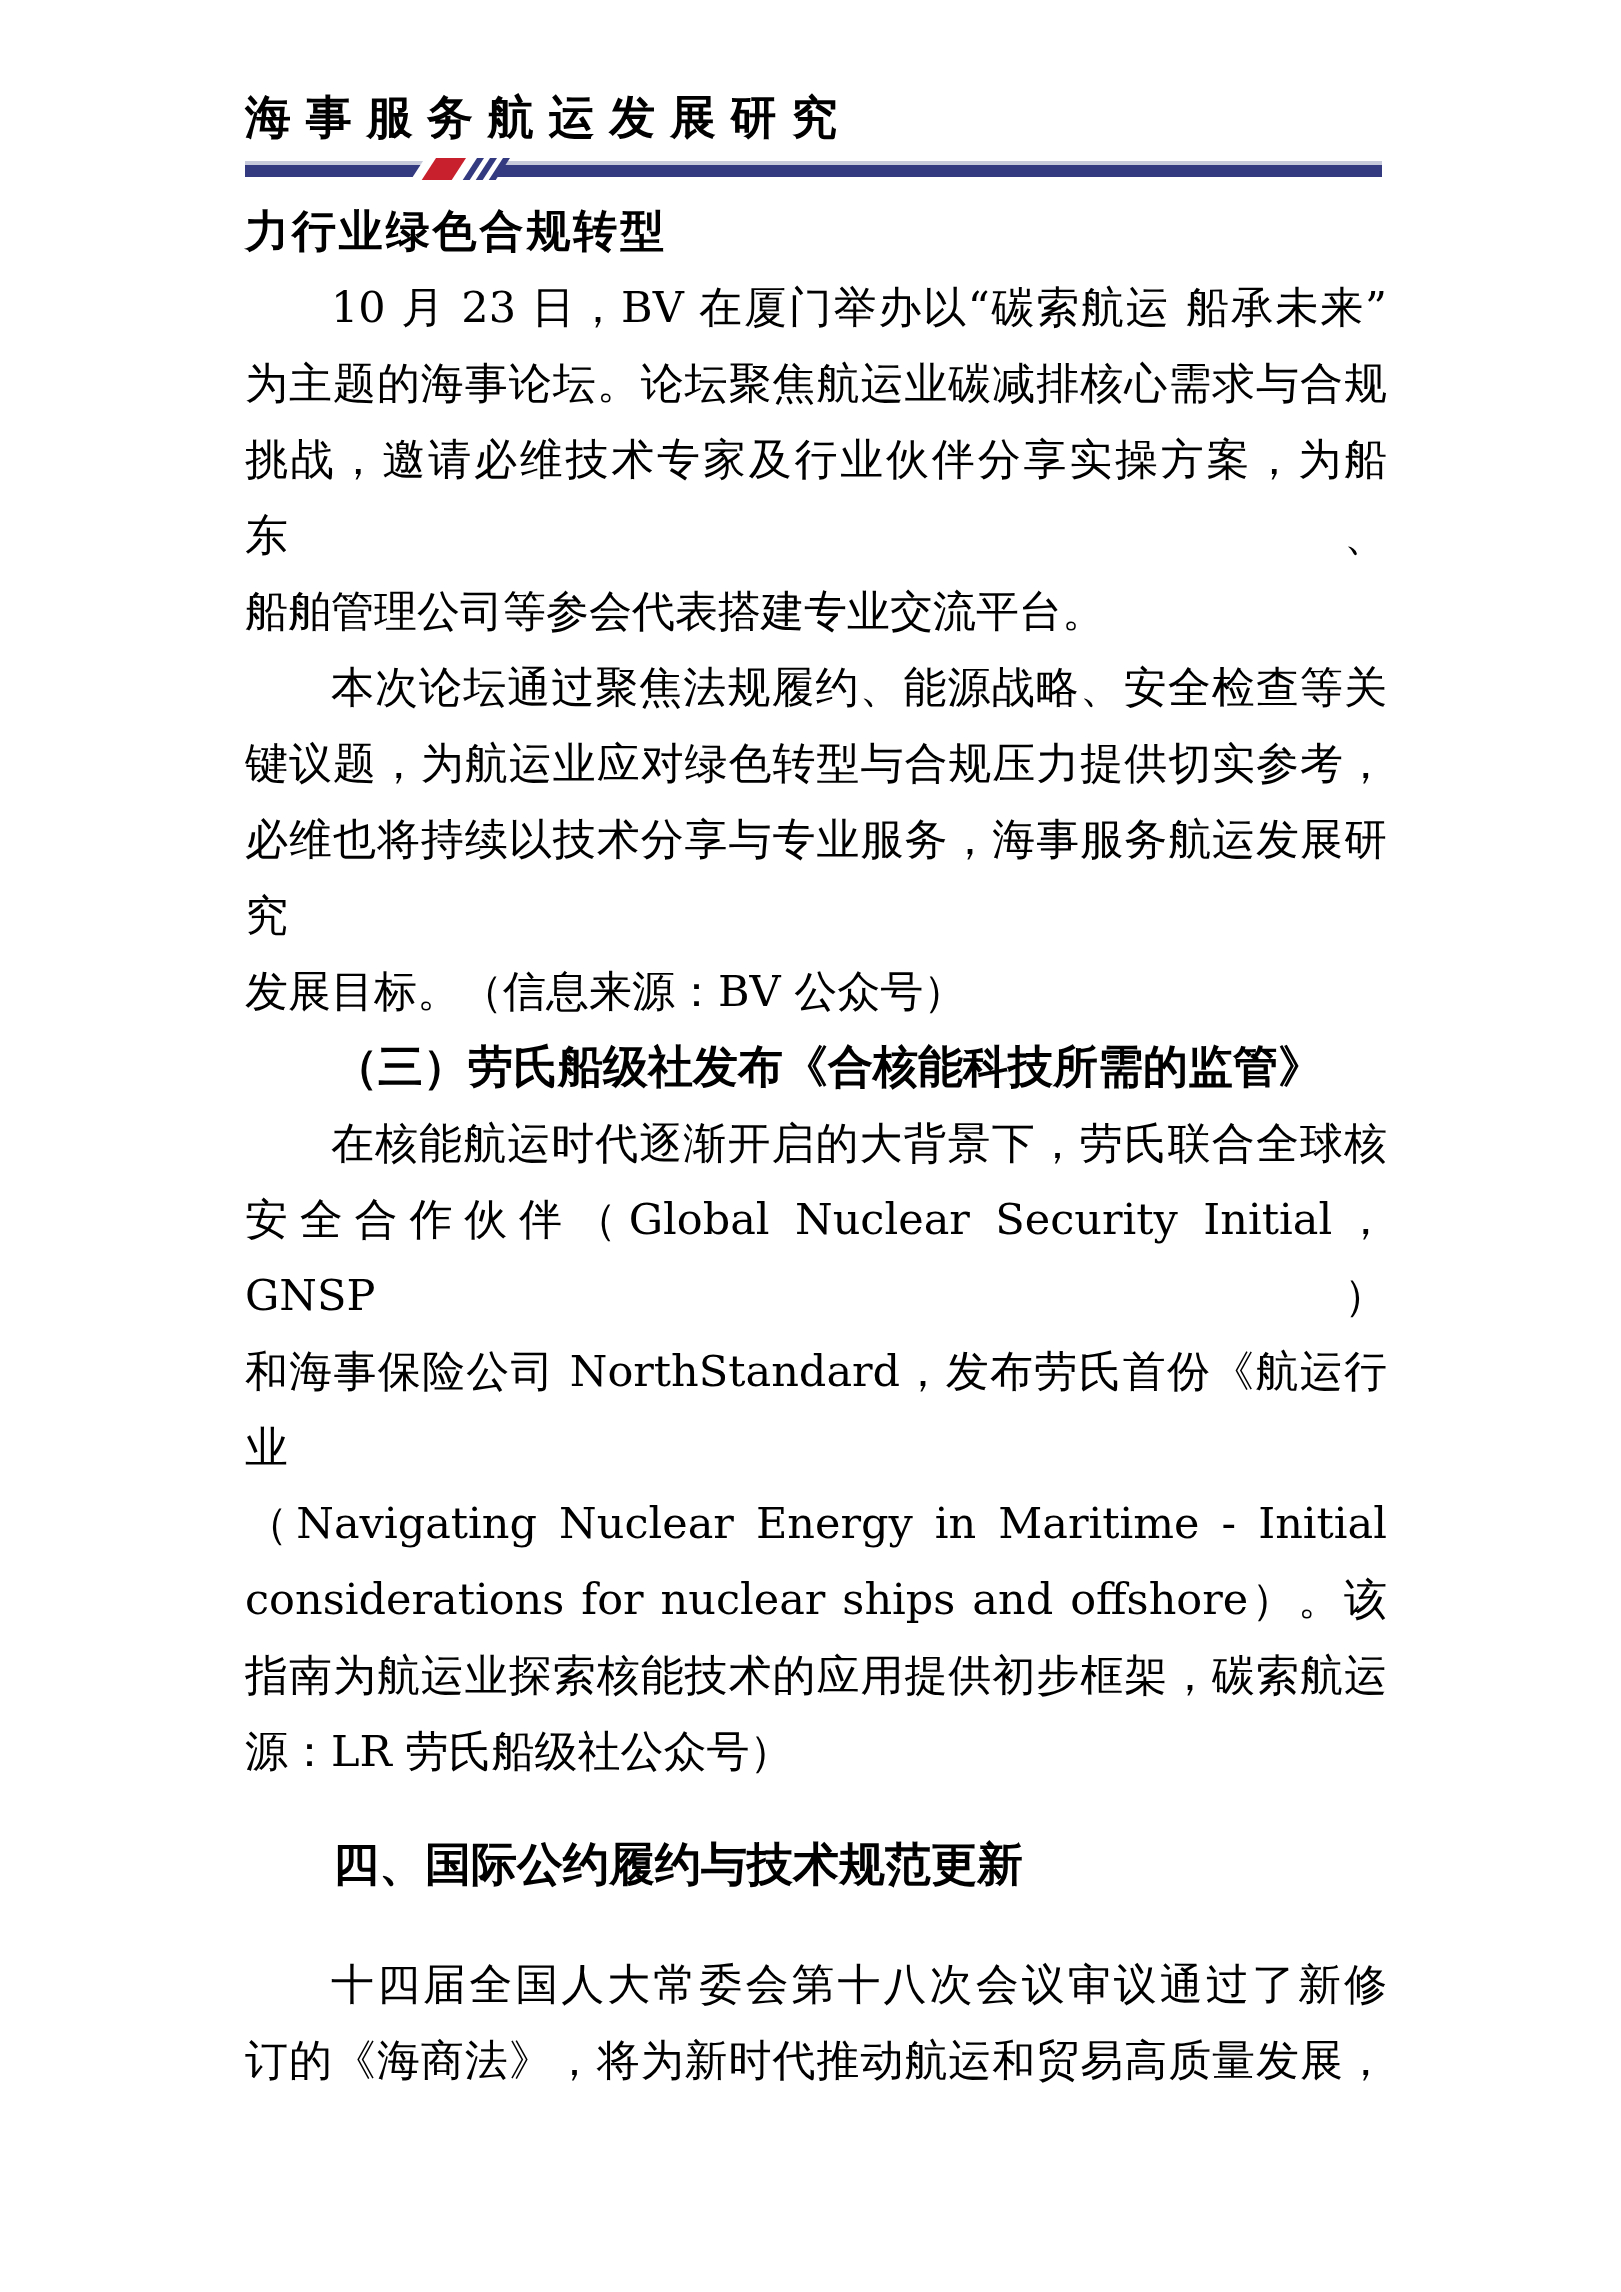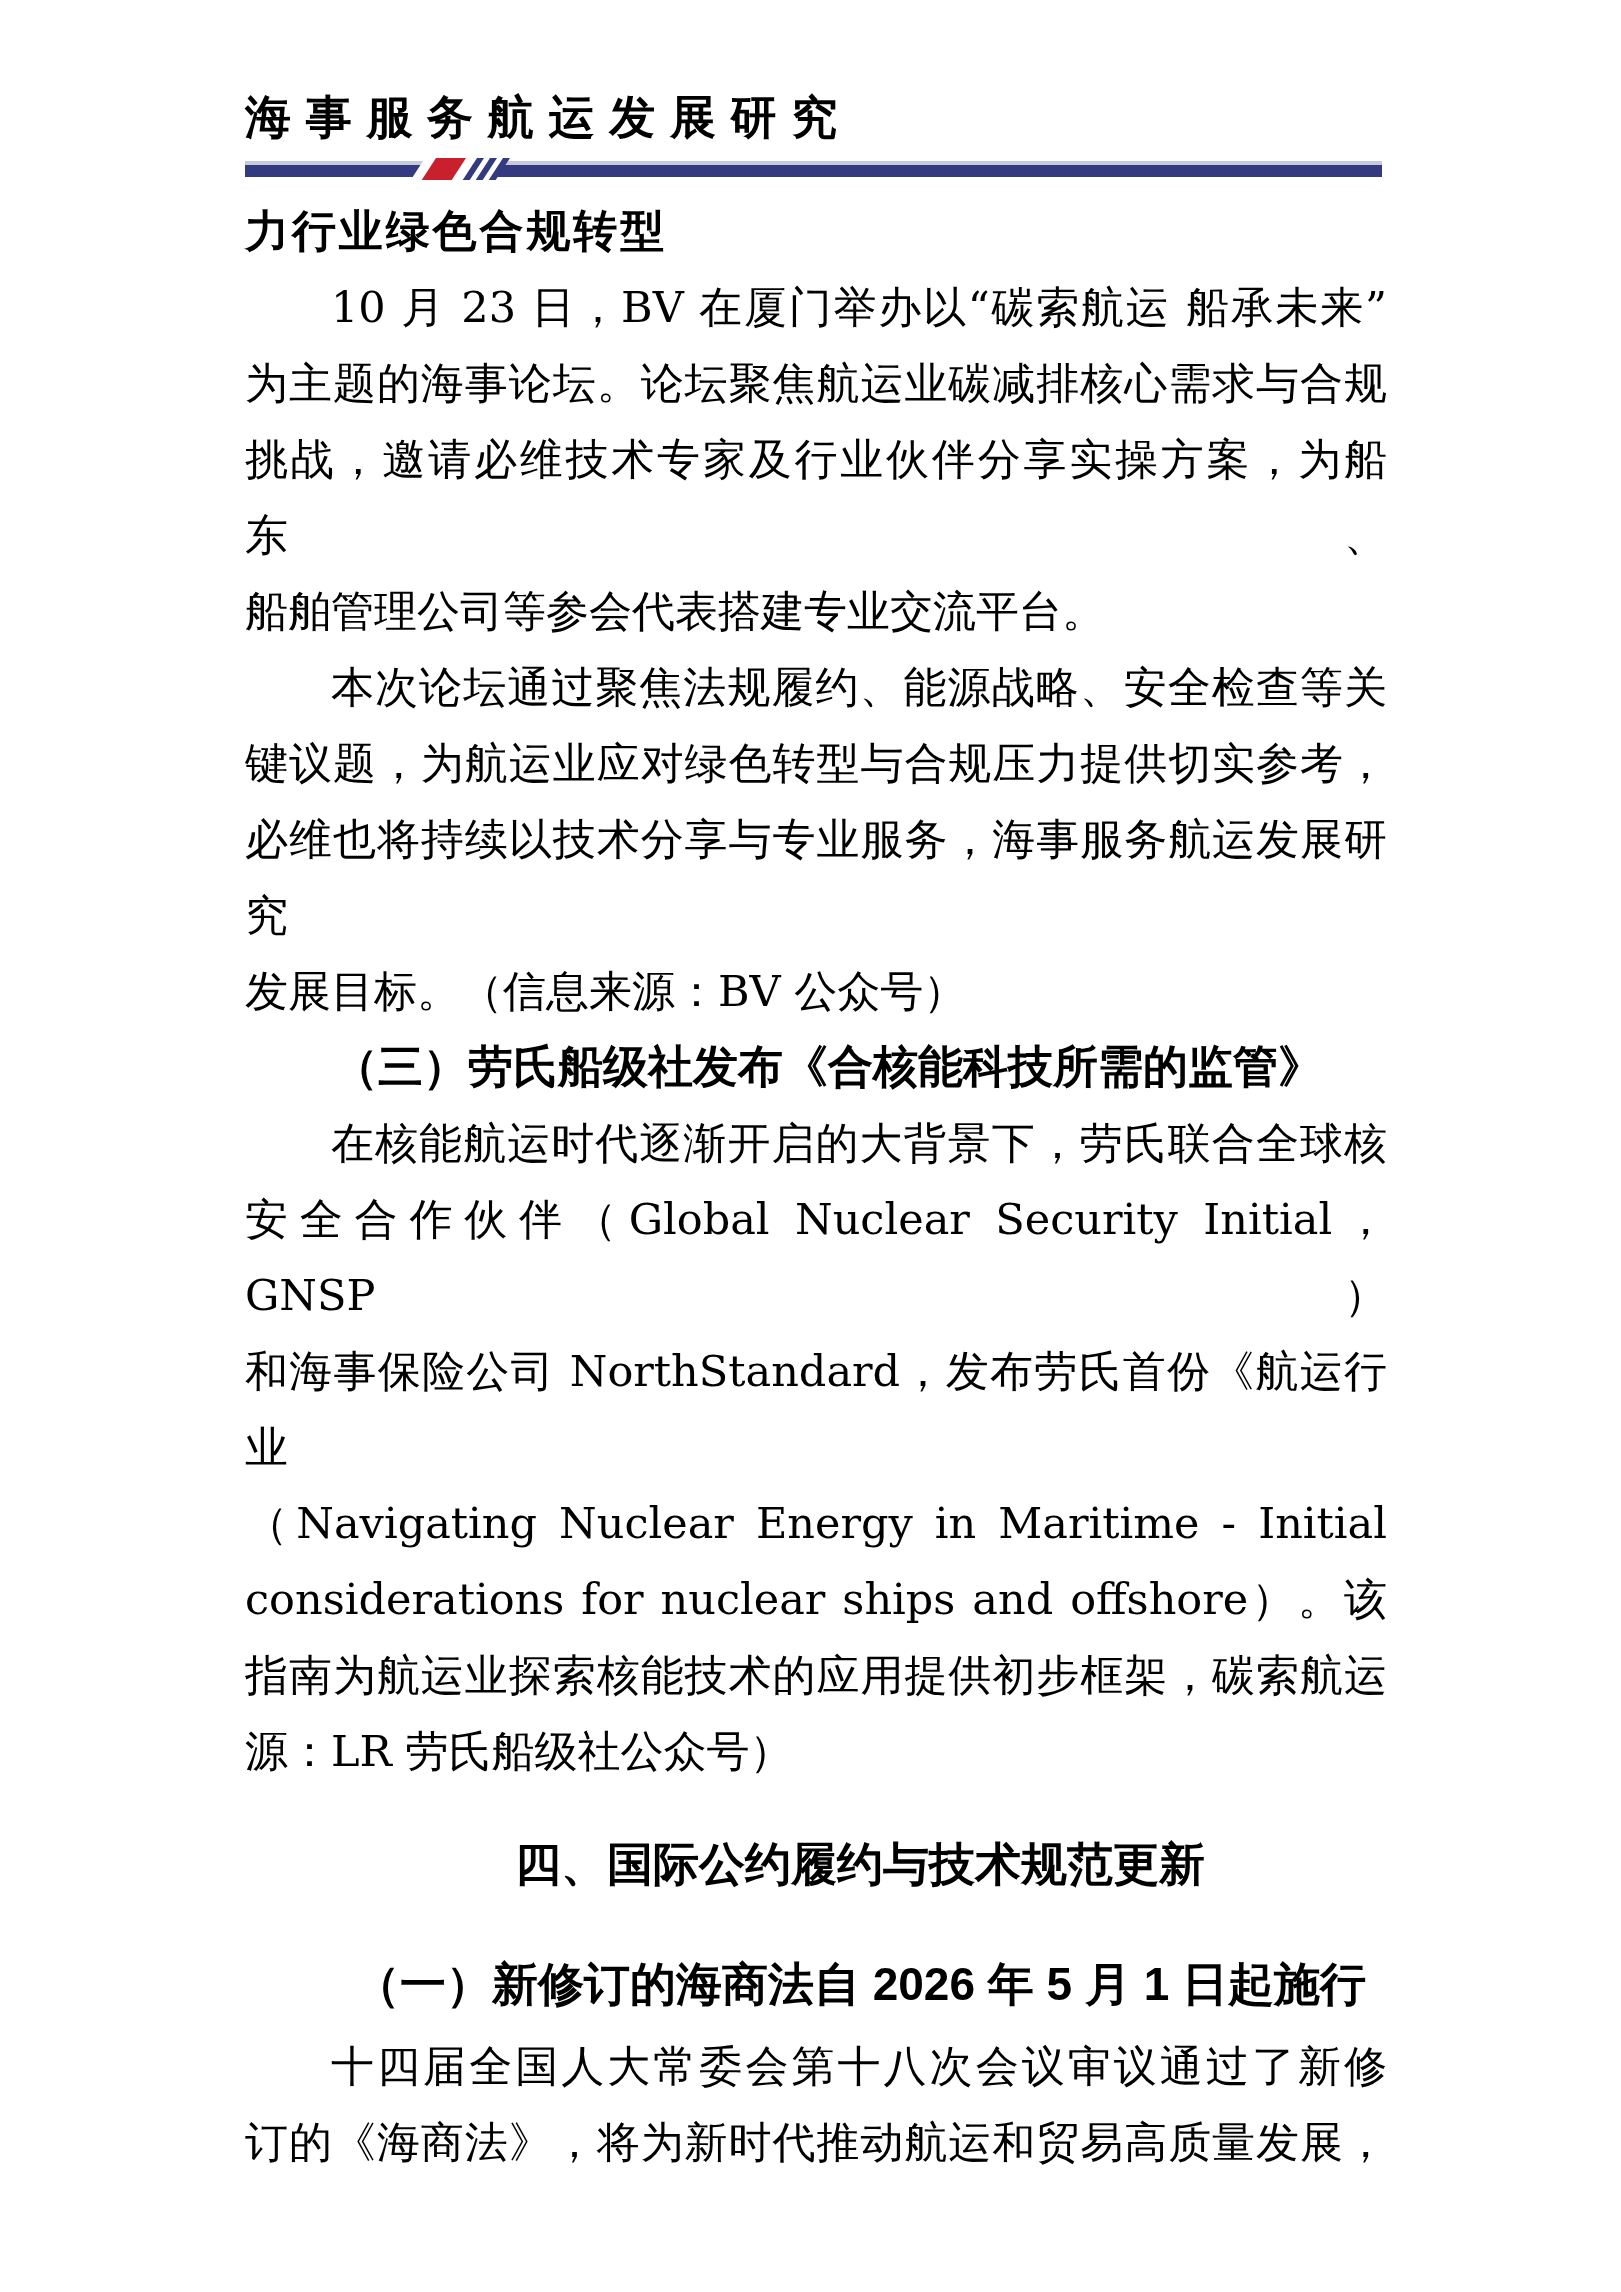--- a/index.html
+++ b/index.html
@@ -43,21 +43,21 @@
     line-height:76px;
   }
   .line { min-height:76px; }
   .line.j { text-align:justify; text-align-last:justify; text-justify:inter-character; }
   .line.ind { text-indent:86px; }
   .blk-lead-heading .line { font-weight:bold; font-size:44px; letter-spacing:2.9px; }
   .blk-sub-heading-serif .line { font-weight:bold; font-size:45px; text-indent:88px; }
   .blk-section-heading .line,
   .blk-sub-heading-sans .line {
     font-family:"Liberation Sans","DejaVu Sans",sans-serif;
-    font-weight:bold; font-size:46px; text-indent:88px;text-align:center;
+    font-weight:bold; font-size:46px; text-indent:88px;
   }
   .blk-section-heading { margin-top:37px; margin-bottom:44px; }
   .blk-sub-heading-sans { margin-bottom:5.9px; }
 </style>
 </head>
 <body>
 
 <div class="page">
 
   <div class="header">
@@ -98,23 +98,20 @@
         <div class="line j">安全合作伙伴（Global Nuclear Security Initial，GNSP）</div>
         <div class="line j">和海事保险公司 NorthStandard，发布劳氏首份《航运行业</div>
         <div class="line j">（Navigating Nuclear Energy in Maritime - Initial</div>
         <div class="line j">considerations for nuclear ships and offshore）。该</div>
         <div class="line j">指南为航运业探索核能技术的应用提供初步框架，碳索航运</div>
         <div class="line">源：LR 劳氏船级社公众号）</div>
       </div>
       <div class="blk-section-heading">
         <div class="line">四、国际公约履约与技术规范更新</div>
       </div>
-      <div class="blk-sub-heading-sans">
-        <div class="line">（一）新修订的海商法自 2026 年 5 月 1 日起施行</div>
-      </div>
       <div class="blk-para">
         <div class="line j ind">十四届全国人大常委会第十八次会议审议通过了新修</div>
         <div class="line j">订的《海商法》，将为新时代推动航运和贸易高质量发展，</div>
       </div>
     </div>
 
 </div>
 
 
 </body></html>

